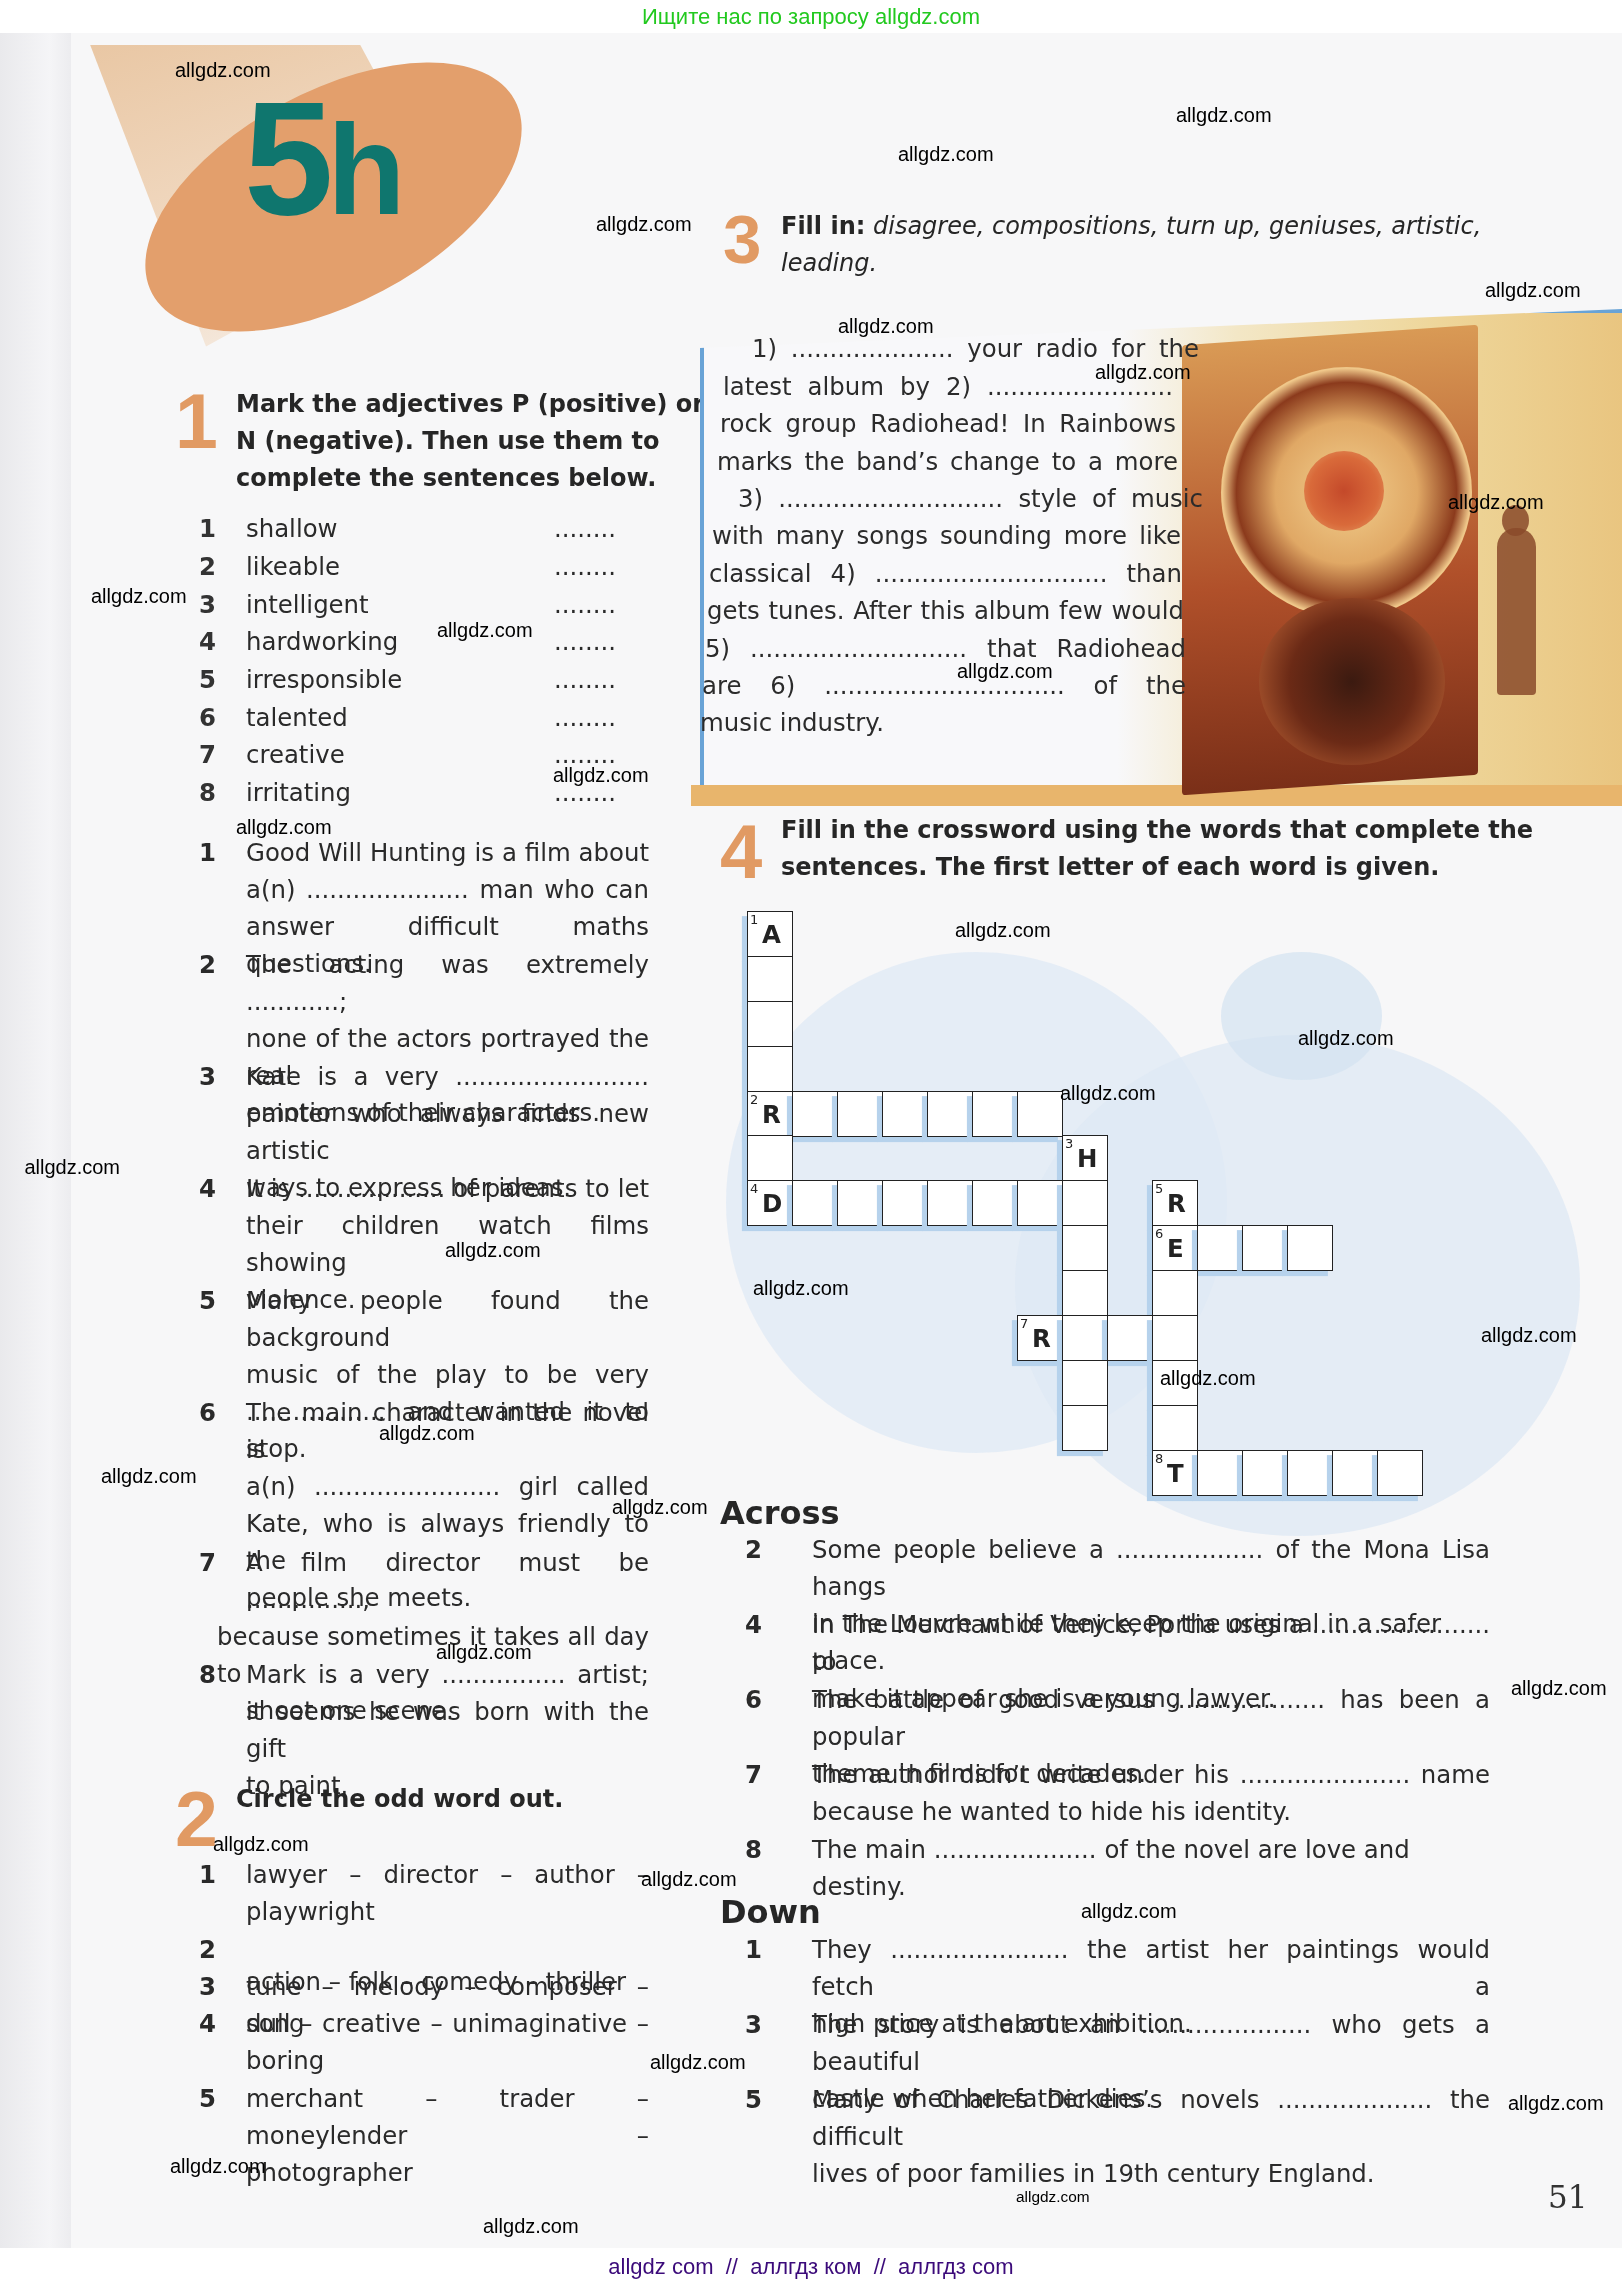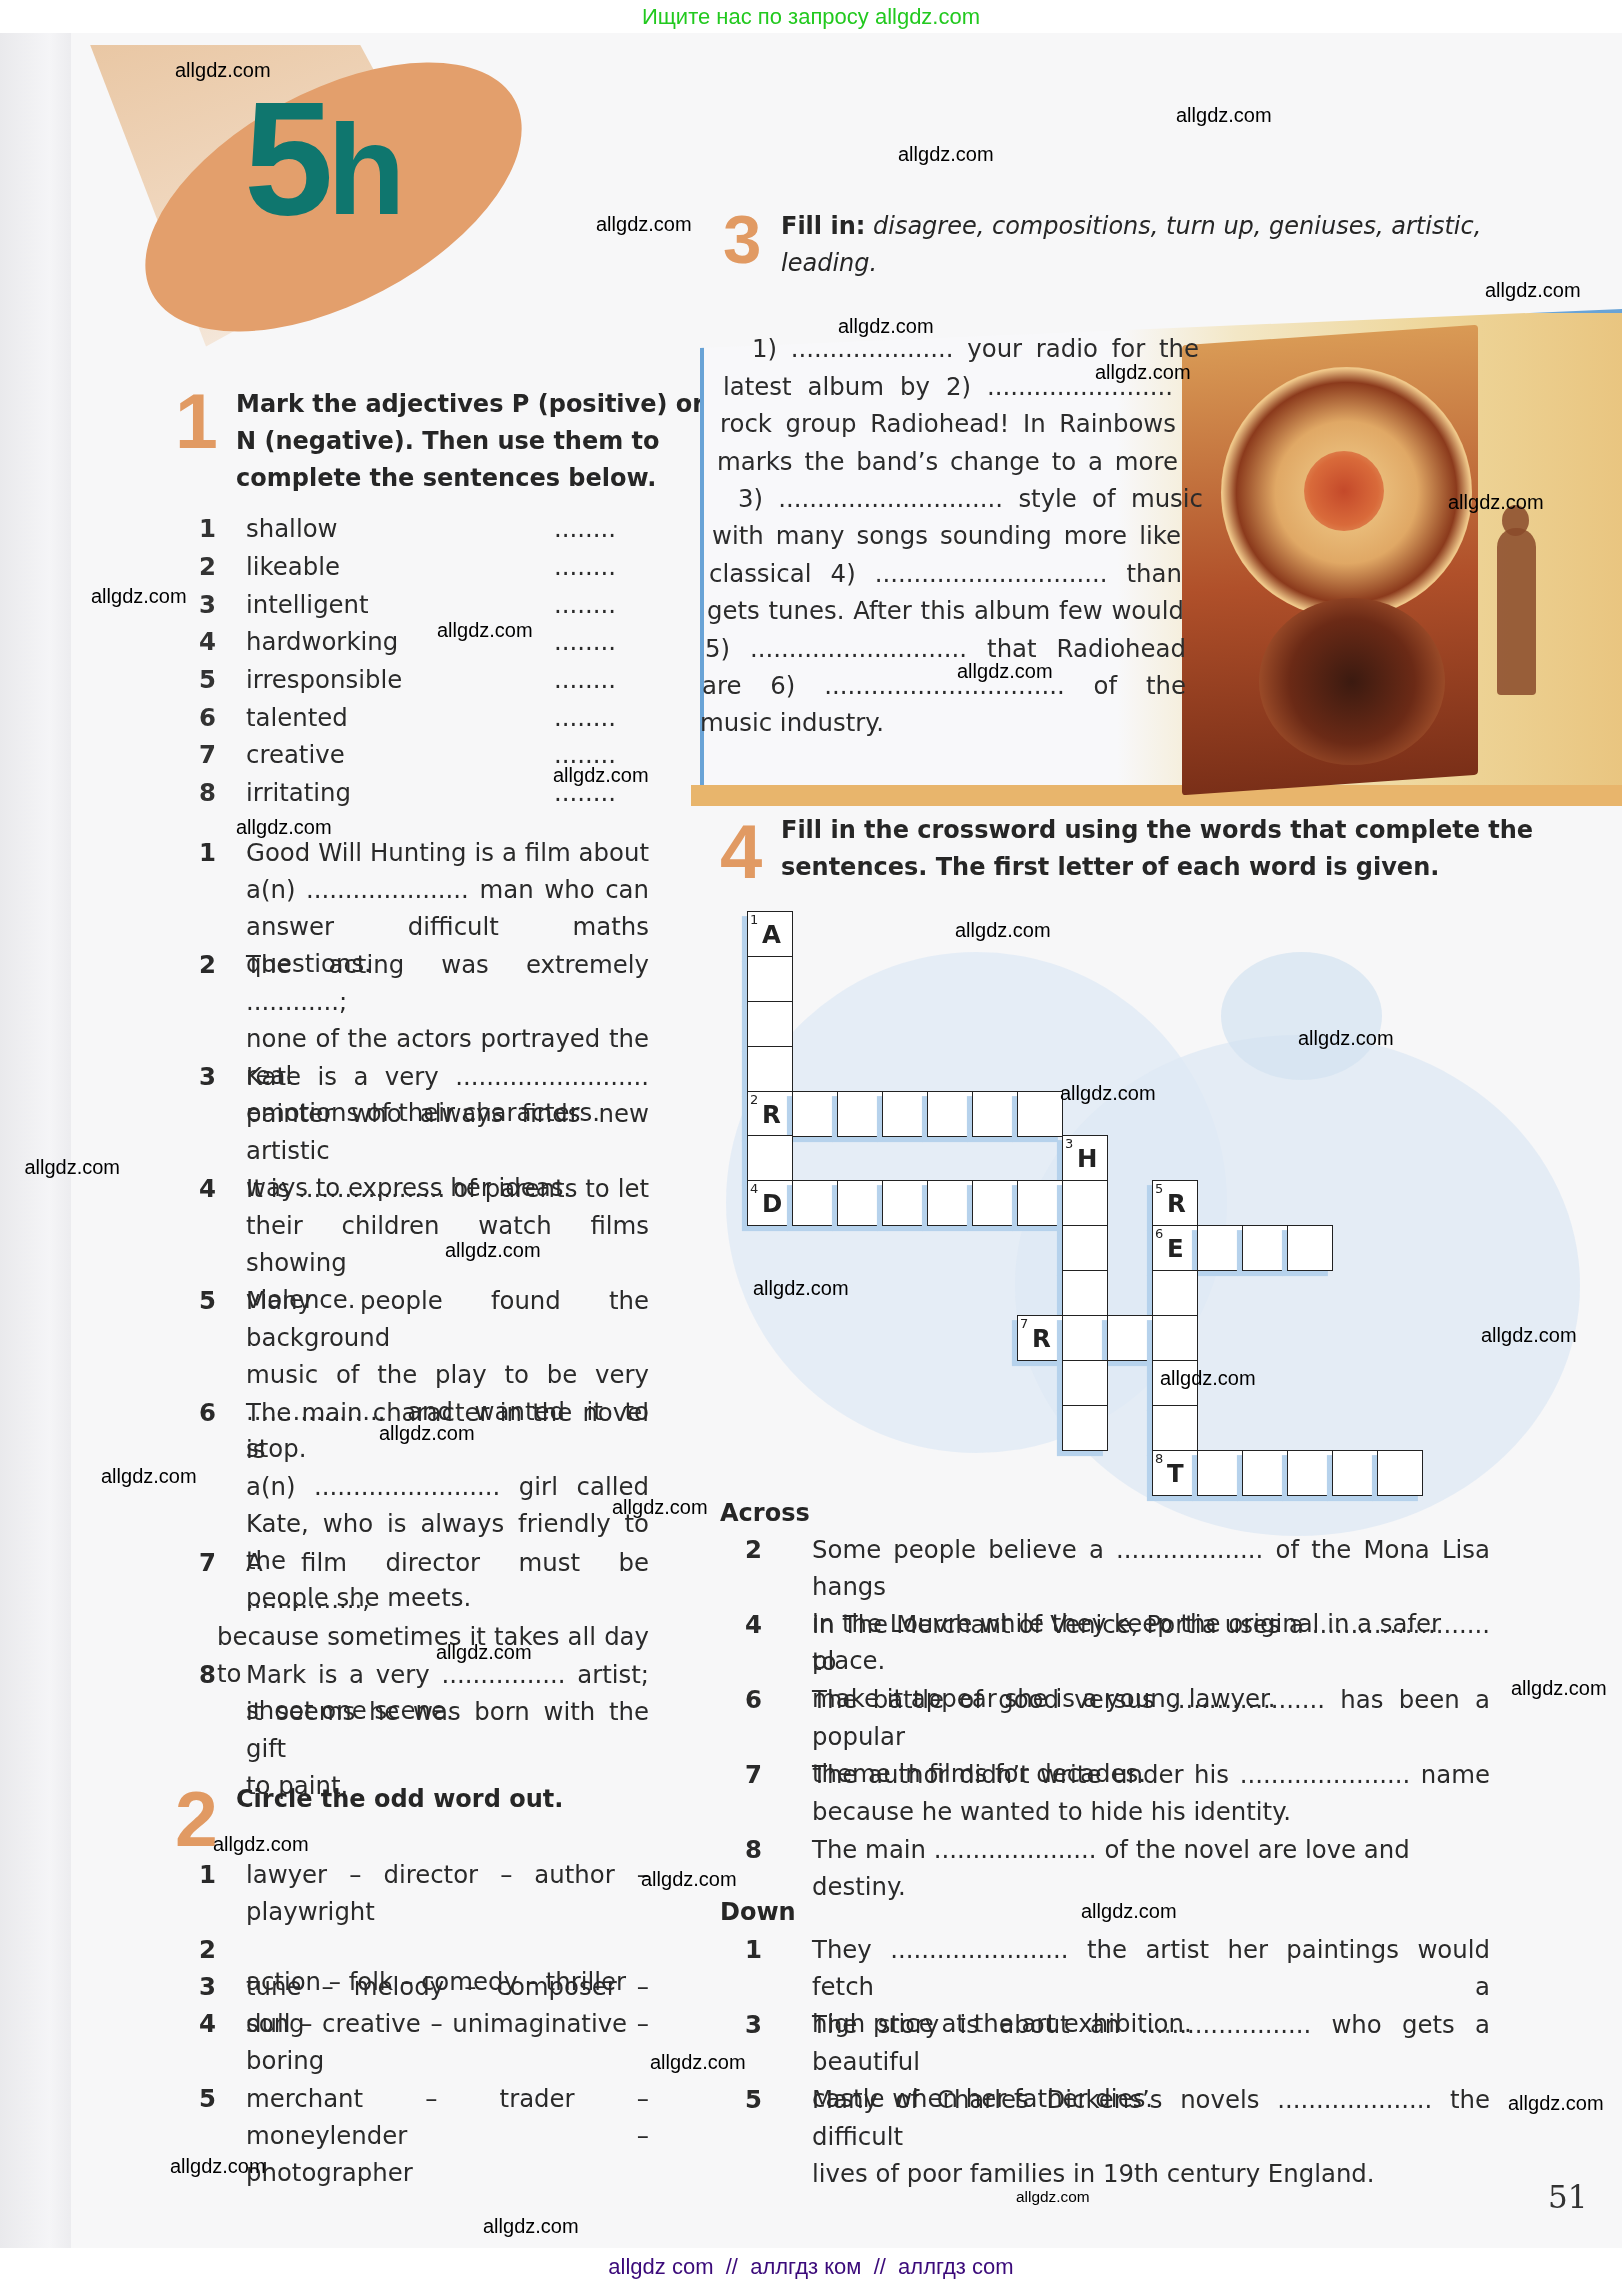--- a/index.html
+++ b/index.html
@@ -60,21 +60,21 @@
 
   
   .cw-blob1 { position: absolute; left: 726px; top: 919px; width: 501px; height: 501px; border-radius: 50%; background: #dfeaf5; opacity: .75; }
   .cw-blob2 { position: absolute; left: 1015px; top: 1002px; width: 565px; height: 501px; border-radius: 50%; background: #dde8f4; opacity: .75; }
   .cw-blob3 { position: absolute; left: 1221px; top: 919px; width: 161px; height: 128px; border-radius: 50%; background: #d3e2f1; opacity: .7; }
   .cw-cell { position: absolute; width: 46px; height: 46px; background: #fff; border: 1.3px solid #222;
     box-shadow: -5.1px 5.1px 0 0 #b6d2ec; }
   .cw-cell .clue-n { position: absolute; left: 1.9px; top: 0.6px; font-size: 13px; line-height: 14px; color: #222; }
   .cw-cell .ltr { position: absolute; left: 14px; top: 9px; font-size: 24.4px; line-height: 28px; font-weight: bold; color: #222; }
 
-  .clue-head { position: absolute; font-size: 24px; font-weight: bold; color: #262626; line-height: 37px; }
+  .clue-head { position: absolute; font-size: 32px; font-weight: bold; color: #262626; line-height: 37px; }
   .clue { position: absolute; font-size: 24.4px; line-height: 37px; color: #2a2a2a; }
   .clue .n { position: absolute; left: 0; top: 0; font-weight: bold; }
   .clue .t { display: block; margin-left: 67px; }
 
   .page-number { position: absolute; left: 1548px; top: 2146px; font-family: "DejaVu Serif", serif; font-size: 31px; color: #333; }
 
   .wm { position: absolute; font-family: "Liberation Sans", sans-serif; font-size: 20px; color: #000; line-height: 1; white-space: nowrap; }
   .wm.small { font-size: 15.4px; }
 </style>
 </head>

